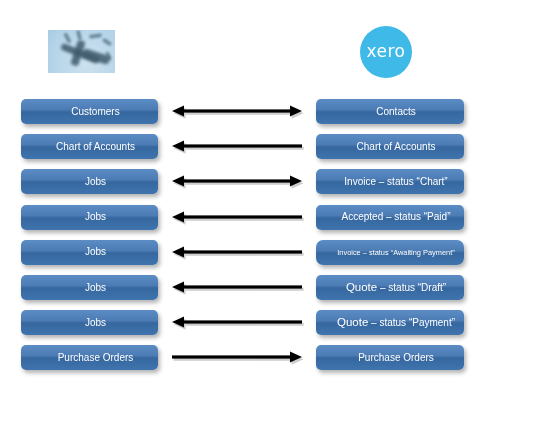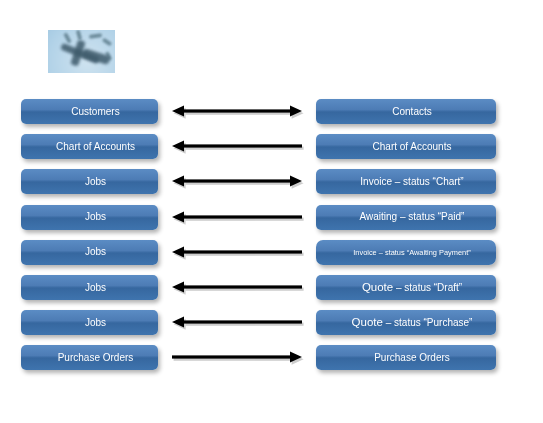--- a/index.html
+++ b/index.html
@@ -119,21 +119,21 @@
     line-height: 1;
     white-space: nowrap;
     text-align: center;
     padding: 0 4px;
   }
   .box .lbl .big   { font-size: 11.5px; }
   .box .lbl .small { font-size: 10px; }
   .box .lbl.tiny   { font-size: 7.4px; }
 
   .col-left  { left: 21px;  width: 137px; }
-  .col-right { left: 316px; width: 180px; }
+  .col-right { left: 316px; width: 148px; }
 
   
   .arrow {
     position: absolute;
     height: 16px;
   }
   .arrow svg { display: block; overflow: visible; }
 </style>
 </head>
 <body>
@@ -145,20 +145,23 @@
     <div class="tick t1"></div>
     <div class="tick t2"></div>
     <div class="tick t3"></div>
     <div class="tick t4"></div>
     <div class="tick t5"></div>
     <div class="hand h1"></div>
     <div class="hand h2"></div>
     <div class="hand h3"></div>
   </div>
 
+  <div class="logo-xero" style="background: rgb(63, 185, 232);">
+    <span class="xero-word">xero</span>
+  </div>
 
   <div id="boxes">
       <div class="box col-left" style="top: 99px;">
         <div class="lbl">Customers</div>
       </div>
       <div class="box col-left" style="top: 134.2px;">
         <div class="lbl">Chart of Accounts</div>
       </div>
       <div class="box col-left" style="top: 169.4px;">
         <div class="lbl">Jobs</div>
@@ -181,30 +184,30 @@
       <div class="box col-right" style="top: 99px;">
         <div class="lbl">Contacts</div>
       </div>
       <div class="box col-right" style="top: 134.2px;">
         <div class="lbl">Chart of Accounts</div>
       </div>
       <div class="box col-right" style="top: 169.4px;">
         <div class="lbl">Invoice – status “Chart”</div>
       </div>
       <div class="box col-right" style="top: 204.6px;">
-        <div class="lbl">Awaiting – status “Paid”</div>
+        <div class="lbl">Accepted – status “Paid”</div>
       </div>
       <div class="box col-right" style="top: 239.8px; border-radius: 7px;">
         <div class="lbl tiny">Invoice – status “Awaiting Payment”</div>
       </div>
       <div class="box col-right" style="top: 275px;">
         <div class="lbl"><span class="big">Quote</span><span class="small"> – status “Draft”</span></div>
       </div>
       <div class="box col-right" style="top: 310.2px;">
-        <div class="lbl"><span class="big">Quote</span><span class="small"> – status “Purchase”</span></div>
+        <div class="lbl"><span class="big">Quote</span><span class="small"> – status “Payment”</span></div>
       </div>
       <div class="box col-right" style="top: 345.4px;">
         <div class="lbl">Purchase Orders</div>
       </div>
     </div>
   <div id="arrows">
       <div class="arrow" style="left: 172px; top: 103px; width: 130px;">
         <svg width="130" height="16" viewBox="0 0 130 16">
           <g transform="translate(1.6,2.2)" fill="#bdbdbd" opacity="0.75">
             <rect x="12" y="6.4" width="106" height="3.2"></rect>

